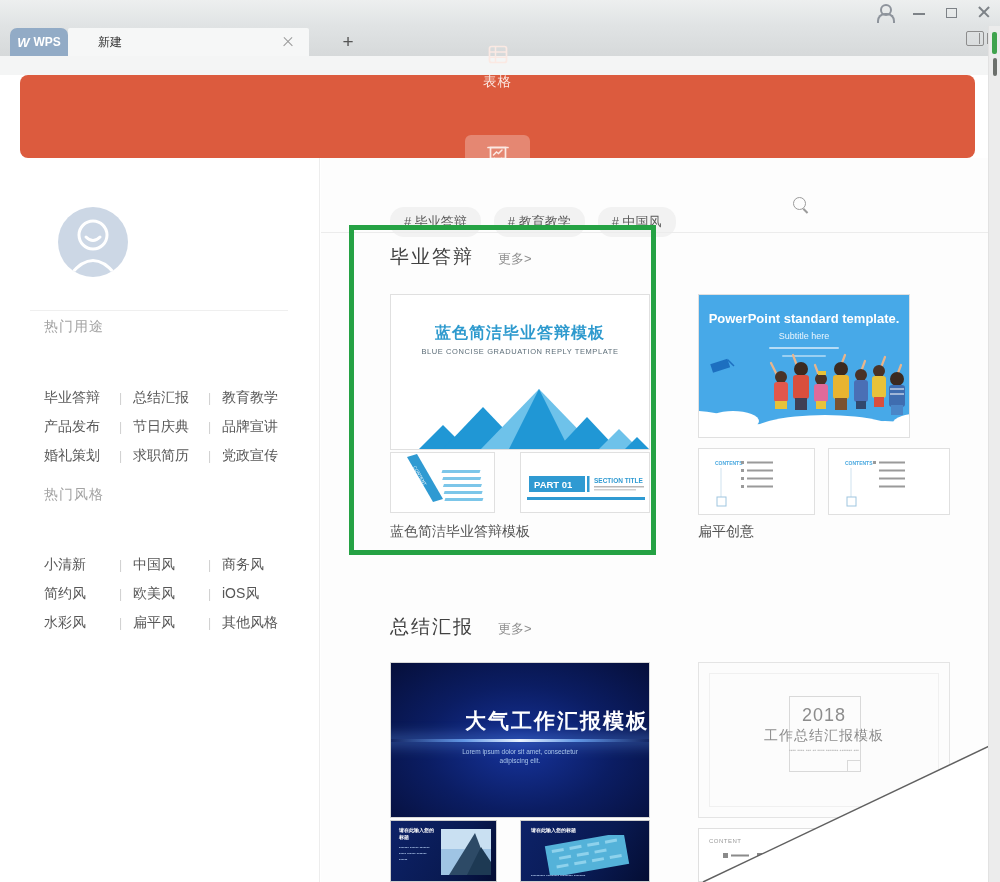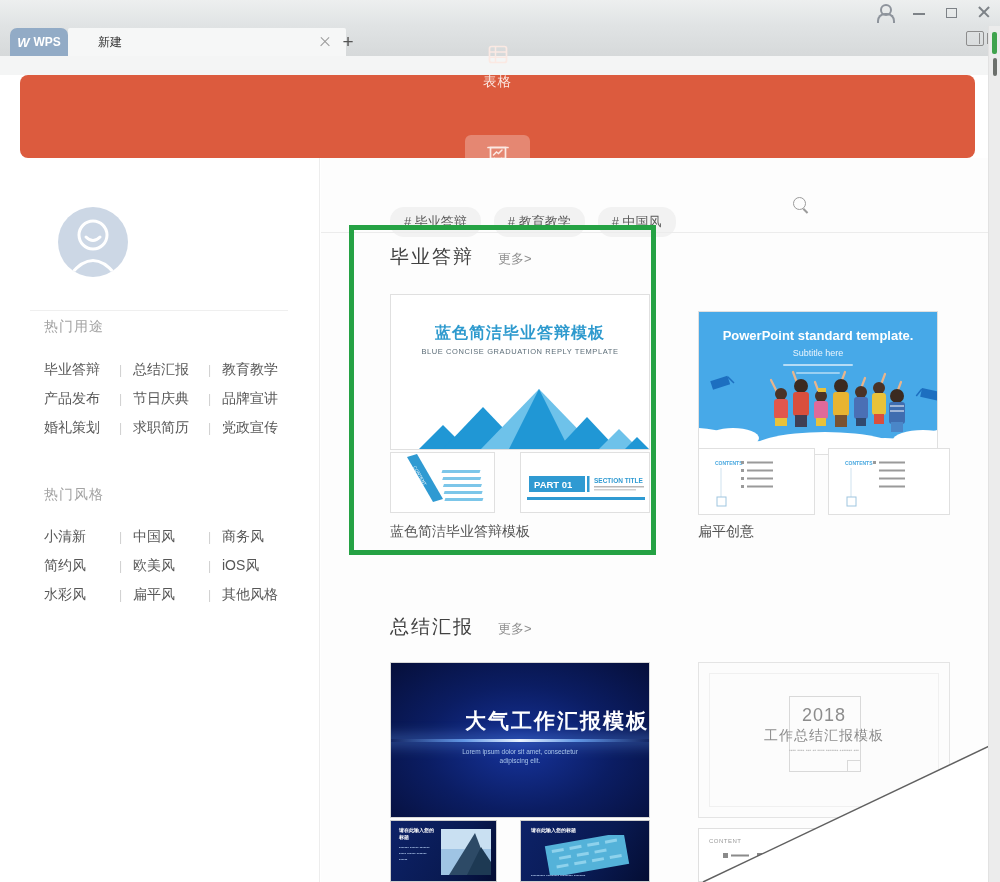--- a/index.html
+++ b/index.html
@@ -21,21 +21,21 @@
   .x-ico { width:12px; height:12px; position:relative; }
   .x-ico::before,.x-ico::after { content:""; position:absolute; left:-1px; top:5px; width:14px; height:1.6px; background:#7d8287; }
   .x-ico::before { transform:rotate(45deg); } .x-ico::after { transform:rotate(-45deg); }
 
   .tabbar { position:absolute; top:26px; left:0; right:0; height:30px;
     background:linear-gradient(#e0e3e4,#d6d9da); }
   .wps-tab { position:absolute; left:10px; bottom:0; width:58px; height:28px;
     background:#92abc6; border-radius:7px 7px 0 0; color:#fff; display:flex;
     align-items:center; justify-content:center; gap:4px; font-size:12px; font-weight:bold; }
   .wps-logo { font-size:13px; font-weight:bold; font-style:italic; }
-  .doc-tab { position:absolute; left:68px; bottom:0; width:278px; height:28px;
+  .doc-tab { position:absolute; left:68px; bottom:0; width:241px; height:28px;
     background:#f6f7f7; border-radius:2px 2px 0 0; display:flex; align-items:center; }
   .doc-tab-label { font-size:12px; color:#333; margin-left:30px; }
   .tab-close { position:absolute; right:16px; top:9px; width:10px; height:10px; }
   .tab-close::before,.tab-close::after { content:""; position:absolute; left:-1px; top:4px; width:12px; height:1.4px; background:#9a9a9a; }
   .tab-close::before { transform:rotate(45deg); } .tab-close::after { transform:rotate(-45deg); }
   .new-tab-btn { position:absolute; left:336px; bottom:2px; width:24px; height:24px;
     font-size:19px; color:#555; text-align:center; line-height:23px; }
   .panel-toggle { position:absolute; right:16px; top:31px; width:18px; height:15px;
     border:1.5px solid #8d8d8d; border-radius:2px; }
   .panel-toggle::before { content:""; position:absolute; right:3px; top:1px; bottom:1px; width:1.5px; background:#8d8d8d; }
@@ -51,21 +51,21 @@
   .banner-item.active { background:rgba(255,255,255,0.27); }
   .banner-label { font-size:13.5px; letter-spacing:1px; }
 
   
   .sidebar { position:absolute; left:0; top:158px; width:320px; bottom:0;
     background:#fff; border-right:1px solid #ededed; }
   .user-avatar { position:absolute; left:58px; top:49px; width:70px; height:70px;
     border-radius:50%; background:#ccd7e5; overflow:hidden; }
   .side-divider { position:absolute; left:30px; top:152px; width:258px; height:1px; background:#efefef; }
   .side-heading { position:absolute; left:44px; font-size:14px; color:#a3a3a3; letter-spacing:1px; }
-  .side-rows { position:absolute; left:44px; }
+  .side-rows { position:absolute; left:44px;margin-top:28px; }
   .side-row { height:29px; line-height:29px; white-space:nowrap; }
   .side-link { display:inline-block; width:64px; font-size:14px; color:#575757; }
   .side-sep { display:inline-block; width:25px; text-align:center; color:#cfcfcf; font-size:12px; }
 
   
   .content { position:absolute; left:321px; top:158px; width:667px; bottom:0; background:#fdfdfd; }
   .tags-row { position:absolute; left:69px; top:34px; display:flex; gap:13px; align-items:center; }
   .tag-pill { background:#f2f2f2; border-radius:14px; padding:6px 14px; font-size:13px; color:#595959;margin-top:15px; }
   .search-ico { position:absolute; left:472px; top:39px; width:17px; height:17px; }
   .search-ico::before { content:""; position:absolute; left:0; top:0; width:11px; height:11px;
@@ -278,21 +278,21 @@
         <text x="13" y="35" font-size="9.5" font-weight="bold" fill="#fff">PART 01</text>
         <rect x="66" y="23" width="2.5" height="16" fill="#2f9ad2"></rect>
         <text x="73" y="30" font-size="6.5" font-weight="bold" fill="#2f9ad2">SECTION TITLE</text>
         <rect x="73" y="33" width="50" height="1.5" fill="#b8b8b8"></rect>
         <rect x="73" y="36" width="42" height="1.5" fill="#cfcfcf"></rect>
         <rect x="6" y="44" width="118" height="3" fill="#2f9ad2"></rect>
       </svg>
     </div>
     <div class="tpl-name" style="left:69px; top:365px;">蓝色简洁毕业答辩模板</div>
 
-    <div class="card kids-card" style="left:377px; top:136px; width:240px; height:144px;margin-top:17px;">
+    <div class="card kids-card" style="left:377px; top:136px; width:212px; height:144px;">
       <div class="flat-title">PowerPoint standard template.</div>
       <div class="flat-sub">Subtitle here</div>
       <div class="flat-line" style="top:52px; width:70px; height:2px; opacity:.8;"></div>
       <div class="flat-line" style="top:60px; width:44px; height:2px; opacity:.6;"></div>
       <svg style="position:absolute;left:0;bottom:0;" width="252" height="100" viewBox="0 0 252 100">
         <g transform="rotate(-18 22 28)">
             <rect x="12" y="24" width="18" height="9" fill="#1d6fc0"></rect>
             <line x1="30" y1="25" x2="34" y2="33" stroke="#1d6fc0" stroke-width="1.5"></line>
           </g>
         <g transform="rotate(12 232 40)">

